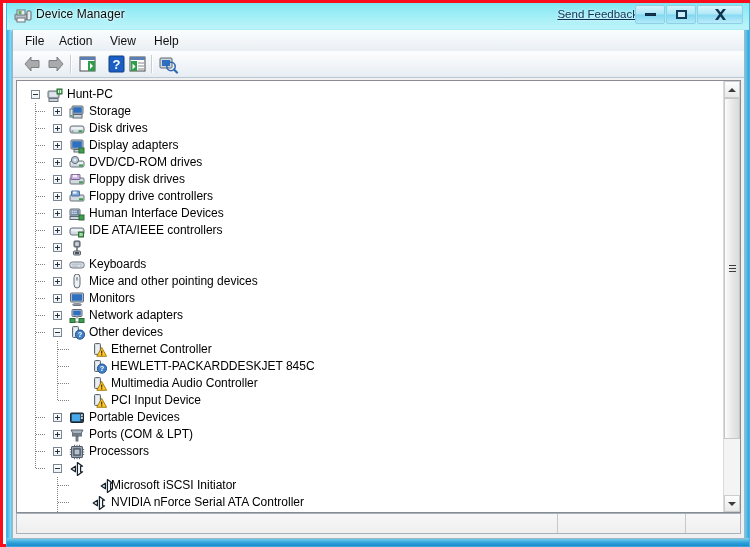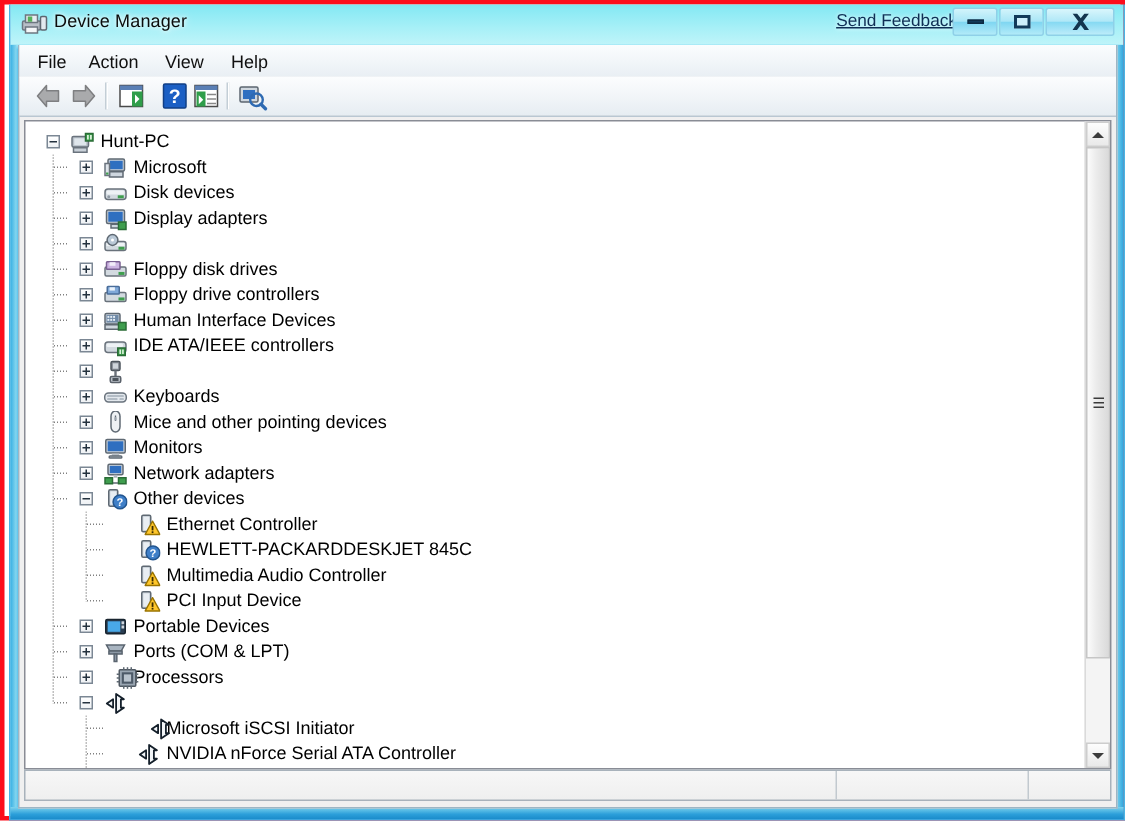--- a/index.html
+++ b/index.html
@@ -416,34 +416,34 @@
             <div class="row" style="top: 22px; left: 52px;">
               <span style="position: relative; display: inline-block; width: 16px; height: 16px; flex: 0 0 16px;">
                 <svg class="ic" viewBox="0 0 16 16">
                   <rect x="3" y="2" width="11" height="8" rx="1" fill="#c6ced6" stroke="#5f6973"></rect>
                   <rect x="4.2" y="3.2" width="8.6" height="5.6" fill="#2f6fc0"></rect>
                   <rect x="4" y="10.5" width="9" height="3.5" fill="#cfd7df" stroke="#5f6973"></rect>
                   <rect x="1" y="5" width="3" height="8" fill="#dfe5eb" stroke="#6a737d"></rect>
                   <rect x="1.7" y="11" width="1.6" height="1.4" fill="#3f9e4e"></rect>
                 </svg>
               </span>
-              <span class="lbl">Microsoft</span>
+              <span class="lbl">Storage</span>
             </div>
             <div class="hline" style="left: 19px; top: 47px; width: 10px;"></div>
             <div class="exp plus" style="left: 36px; top: 43px;"></div>
             <div class="row" style="top: 39px; left: 52px;">
               <span style="position: relative; display: inline-block; width: 16px; height: 16px; flex: 0 0 16px;">
                 <svg class="ic" viewBox="0 0 16 16">
                   <rect x="1" y="5" width="14" height="7" rx="2" fill="#d3dae0" stroke="#69727b"></rect>
                   <rect x="2" y="6" width="12" height="2.6" rx="1" fill="#eef2f5"></rect>
                   <rect x="9.5" y="9.2" width="4" height="2" fill="#3f9e4e"></rect>
                   <circle cx="3.5" cy="10.2" r="1" fill="#8f9aa4"></circle>
                 </svg>
               </span>
-              <span class="lbl">Disk devices</span>
+              <span class="lbl">Disk drives</span>
             </div>
             <div class="hline" style="left: 19px; top: 64px; width: 10px;"></div>
             <div class="exp plus" style="left: 36px; top: 60px;"></div>
             <div class="row" style="top: 56px; left: 52px;">
               <span style="position: relative; display: inline-block; width: 16px; height: 16px; flex: 0 0 16px;">
                 <svg class="ic" viewBox="0 0 16 16">
                   <rect x="2" y="2" width="12" height="9" rx="1" fill="#c6ced6" stroke="#5f6973"></rect>
                   <rect x="3.2" y="3.2" width="9.6" height="6.6" fill="#2f6fc0"></rect>
                   <rect x="5" y="11.5" width="6" height="2.5" fill="#cfd7df" stroke="#5f6973"></rect>
                   <rect x="10" y="10" width="5" height="5" fill="#3f9e4e" stroke="#2a6c36"></rect>
@@ -456,20 +456,21 @@
             <div class="row" style="top: 73px; left: 52px;">
               <span style="position: relative; display: inline-block; width: 16px; height: 16px; flex: 0 0 16px;">
                 <svg class="ic" viewBox="0 0 16 16">
                   <rect x="1" y="6" width="14" height="6" rx="1.5" fill="#d3dae0" stroke="#69727b"></rect>
                   <rect x="2" y="7" width="12" height="2" fill="#eef2f5"></rect>
                   <circle cx="6" cy="5" r="3.6" fill="#b9c8d6" stroke="#5f6973"></circle>
                   <circle cx="6" cy="5" r="1" fill="#ffffff"></circle>
                   <rect x="10" y="9.5" width="4" height="2" fill="#3f9e4e"></rect>
                 </svg>
               </span>
+              <span class="lbl">DVD/CD-ROM drives</span>
             </div>
             <div class="hline" style="left: 19px; top: 98px; width: 10px;"></div>
             <div class="exp plus" style="left: 36px; top: 94px;"></div>
             <div class="row" style="top: 90px; left: 52px;">
               <span style="position: relative; display: inline-block; width: 16px; height: 16px; flex: 0 0 16px;">
                 <svg class="ic" viewBox="0 0 16 16">
                   <rect x="1" y="6" width="14" height="6" rx="1" fill="#d3dae0" stroke="#69727b"></rect>
                   <rect x="2" y="2.5" width="9" height="5" rx="0.5" fill="#cdb5e2" stroke="#7a6092"></rect>
                   <rect x="4" y="2.8" width="4" height="2.4" fill="#f2ecf8"></rect>
                   <rect x="10" y="9.3" width="4" height="2" fill="#3f9e4e"></rect>
@@ -673,21 +674,21 @@
                 <svg class="ic" viewBox="0 0 16 16">
                   <path d="M2 3 h12 l-2.2 4 h-7.6 Z" fill="#a8b4c0" stroke="#5a646f"></path>
                   <rect x="3.6" y="7" width="8.8" height="2" fill="#8d99a6" stroke="#5a646f"></rect>
                   <rect x="7.1" y="9" width="1.8" height="5" fill="#8d99a6" stroke="#5a646f"></rect>
                 </svg>
               </span>
               <span class="lbl">Ports (COM &amp; LPT)</span>
             </div>
             <div class="hline" style="left: 19px; top: 370px; width: 10px;"></div>
             <div class="exp plus" style="left: 36px; top: 366px;"></div>
-            <div class="row" style="top: 362px; left: 52px; text-align: center;">
+            <div class="row" style="top: 362px; left: 52px;">
               <span style="position: relative; display: inline-block; width: 16px; height: 16px; flex: 0 0 16px;">
                 <svg class="ic" viewBox="0 0 16 16">
                   <rect x="2.5" y="2.5" width="11" height="11" rx="0.6" fill="#9aa6b2" stroke="#4f5862"></rect>
                   <rect x="4.2" y="4.2" width="7.6" height="7.6" fill="#4d5a68"></rect>
                   <rect x="5.6" y="5.6" width="4.8" height="4.8" fill="#b9c3cd"></rect>
                   <g fill="#5f6973">
                     <rect x="5" y="0.8" width="1" height="1.7"></rect>
                     <rect x="7.5" y="0.8" width="1" height="1.7"></rect>
                     <rect x="10" y="0.8" width="1" height="1.7"></rect>
                     <rect x="5" y="13.5" width="1" height="1.7"></rect>

